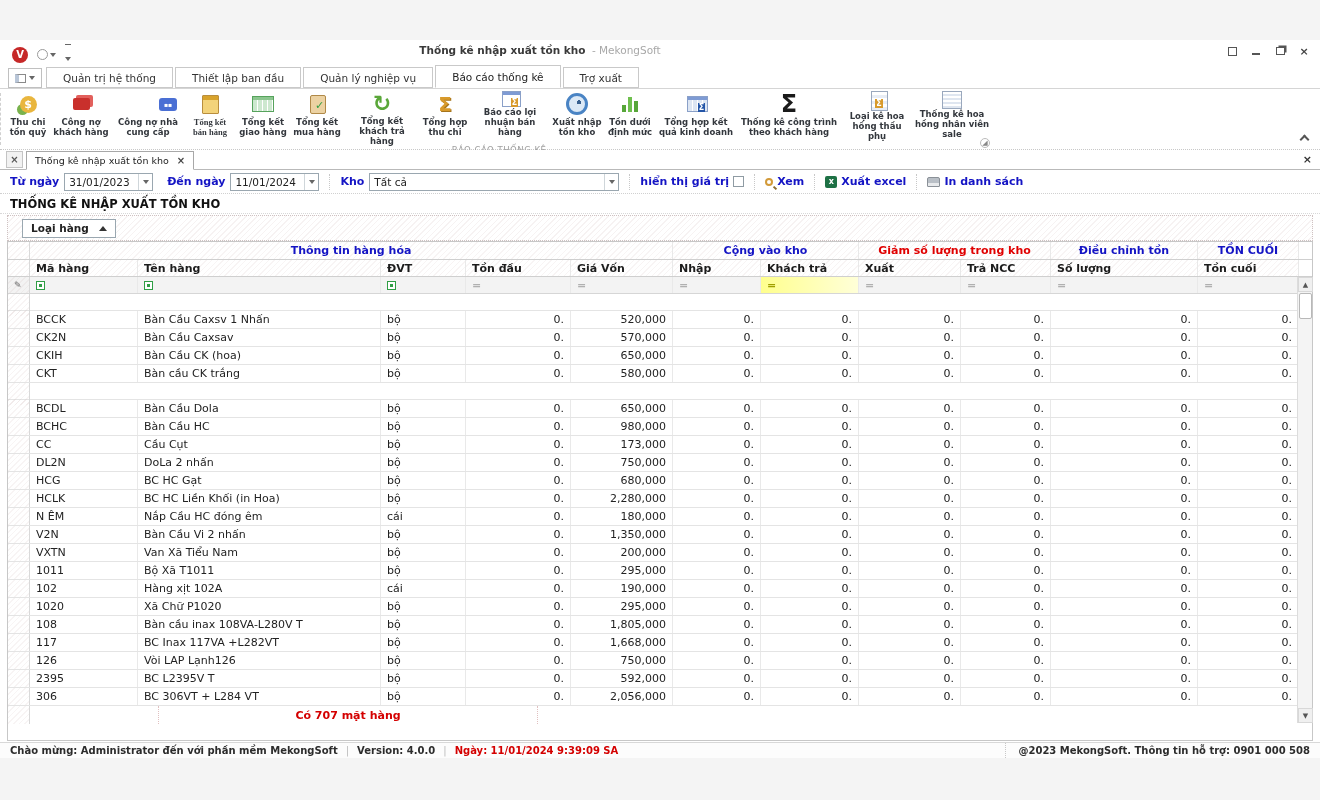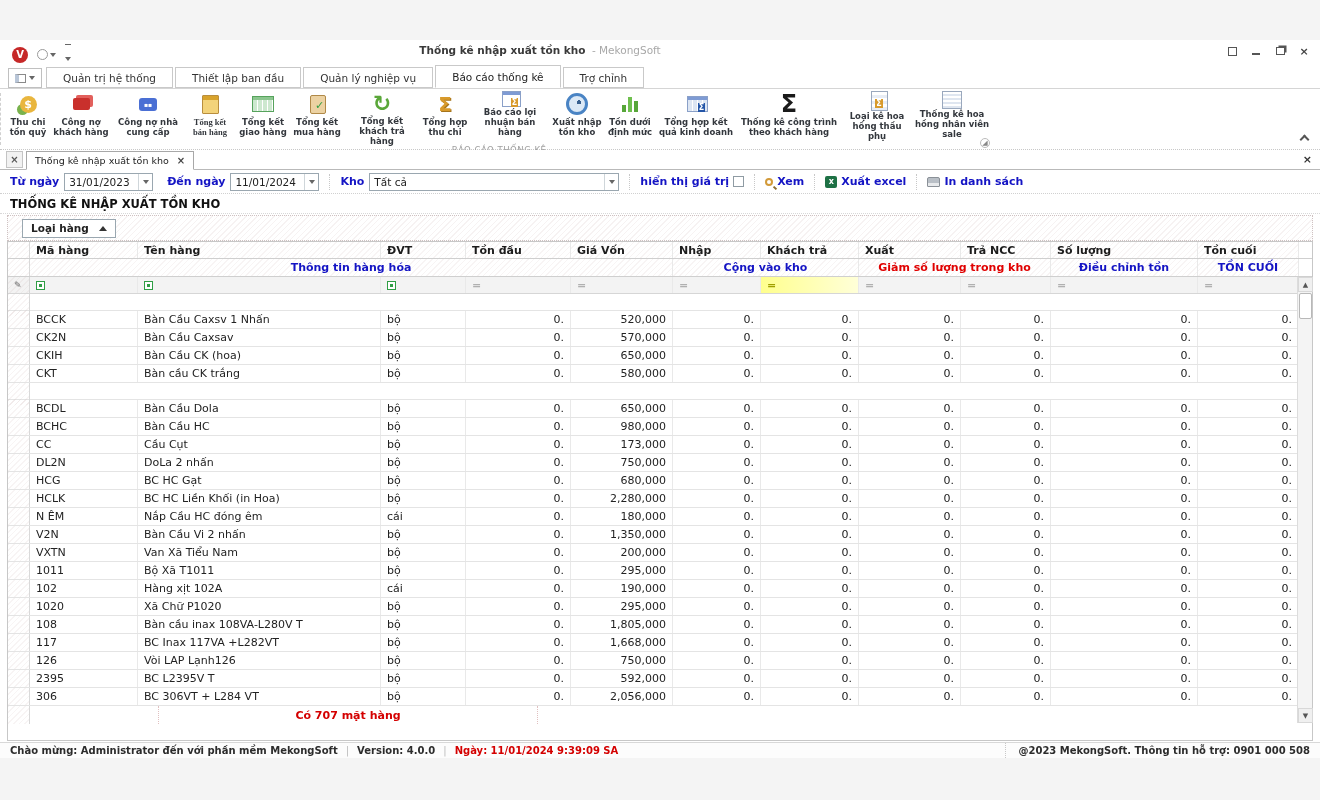--- a/index.html
+++ b/index.html
@@ -160,35 +160,35 @@
   <div id="ribbontabs">
     <div class="gallery-btn">
       <span class="gallery-glyph"></span>
       <span class="dd-arrow"></span>
     </div>
 
   <div class="rtab">Quản trị hệ thống</div>
       <div class="rtab">Thiết lập ban đầu</div>
       <div class="rtab">Quản lý nghiệp vụ</div>
       <div class="rtab active">Báo cáo thống kê</div>
-      <div class="rtab">Trợ chỉnh</div>
+      <div class="rtab">Trợ xuất</div>
     </div>
 
   <div id="ribbon">
     <div id="ribbon-group">
       <div id="ribbon-buttons">
           <div class="rbtn" style="width: 44px;">
             <span class="ric ic-coins"></span>
             <span class="rlabel">Thu chi tồn quỹ</span>
           </div>
           <div class="rbtn" style="width: 62px;">
             <span class="ric ic-cards"></span>
             <span class="rlabel">Công nợ khách hàng</span>
           </div>
-          <div class="rbtn" style="width: 72px;">
+          <div class="rbtn" style="width: 72px; align-items: flex-end;">
             <span class="ric ic-badge"></span>
             <span class="rlabel">Công nợ nhà cung cấp</span>
           </div>
           <div class="rbtn" style="width: 52px; font-family: Liberation Serif, serif;">
             <span class="ric ic-note"></span>
             <span class="rlabel">Tổng kết bán hàng</span>
           </div>
           <div class="rbtn" style="width: 54px;">
             <span class="ric ic-tablegreen"></span>
             <span class="rlabel">Tổng kết giao hàng</span>
@@ -298,42 +298,42 @@
 
   <div id="gridtitle">THỐNG KÊ NHẬP XUẤT TỒN KHO</div>
   <div id="groupby">
     <div id="groupby-btn">
       <span>Loại hàng</span>
       <span class="sort-up"></span>
     </div>
   </div>
 
   <div id="grid">
-    <div class="grow headrow">
+    <div class="grow bandrow">
+        <div class="gcell indicator hatch"></div>
+        <div class="gcell bandcell hatch" style="width: 643px; flex: 0 0 643px; color: rgb(20, 20, 196);">Thông tin hàng hóa</div>
+        <div class="gcell bandcell hatch" style="width: 186px; flex: 0 0 186px; color: rgb(20, 20, 196);">Cộng vào kho</div>
+        <div class="gcell bandcell hatch" style="width: 192px; flex: 0 0 192px; color: rgb(224, 0, 0);">Giảm số lượng trong kho</div>
+        <div class="gcell bandcell hatch" style="width: 147px; flex: 0 0 147px; color: rgb(20, 20, 196);">Điều chỉnh tồn</div>
+        <div class="gcell bandcell hatch" style="width: 101px; flex: 0 0 101px; color: rgb(20, 20, 196);">TỒN CUỐI</div>
+      </div>
+      <div class="grow headrow">
         <div class="gcell indicator hatch"></div>
         <div class="gcell headcell hatch" style="flex: 0 0 108px; width: 108px;">Mã hàng</div>
         <div class="gcell headcell hatch" style="flex: 0 0 243px; width: 243px;">Tên hàng</div>
         <div class="gcell headcell hatch" style="flex: 0 0 85px; width: 85px;">ĐVT</div>
         <div class="gcell headcell hatch" style="flex: 0 0 105px; width: 105px;">Tồn đầu</div>
         <div class="gcell headcell hatch" style="flex: 0 0 102px; width: 102px;">Giá Vốn</div>
         <div class="gcell headcell hatch" style="flex: 0 0 88px; width: 88px;">Nhập</div>
         <div class="gcell headcell hatch" style="flex: 0 0 98px; width: 98px;">Khách trả</div>
         <div class="gcell headcell hatch" style="flex: 0 0 102px; width: 102px;">Xuất</div>
         <div class="gcell headcell hatch" style="flex: 0 0 90px; width: 90px;">Trả NCC</div>
         <div class="gcell headcell hatch" style="flex: 0 0 147px; width: 147px;">Số lượng</div>
         <div class="gcell headcell hatch" style="flex: 0 0 101px; width: 101px;">Tồn cuối</div>
       </div>
-      <div class="grow bandrow">
-        <div class="gcell indicator hatch"></div>
-        <div class="gcell bandcell hatch" style="width: 643px; flex: 0 0 643px; color: rgb(20, 20, 196);">Thông tin hàng hóa</div>
-        <div class="gcell bandcell hatch" style="width: 186px; flex: 0 0 186px; color: rgb(20, 20, 196);">Cộng vào kho</div>
-        <div class="gcell bandcell hatch" style="width: 192px; flex: 0 0 192px; color: rgb(224, 0, 0);">Giảm số lượng trong kho</div>
-        <div class="gcell bandcell hatch" style="width: 147px; flex: 0 0 147px; color: rgb(20, 20, 196);">Điều chỉnh tồn</div>
-        <div class="gcell bandcell hatch" style="width: 101px; flex: 0 0 101px; color: rgb(20, 20, 196);">TỒN CUỐI</div>
-      </div>
       <div class="grow filterrow">
         <div class="gcell indicator hatch">
           <span style="font-size:9px;color:#666">✎</span>
         </div>
         <div class="gcell fcell" style="flex: 0 0 108px; width: 108px;">
           <span class="aficon"></span>
         </div>
         <div class="gcell fcell" style="flex: 0 0 243px; width: 243px;">
           <span class="aficon"></span>
         </div>

